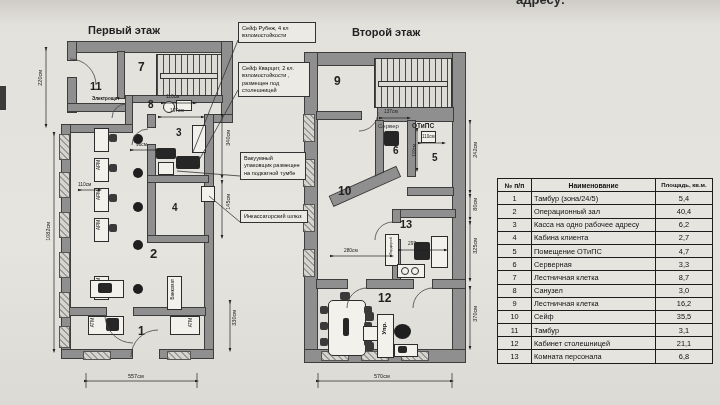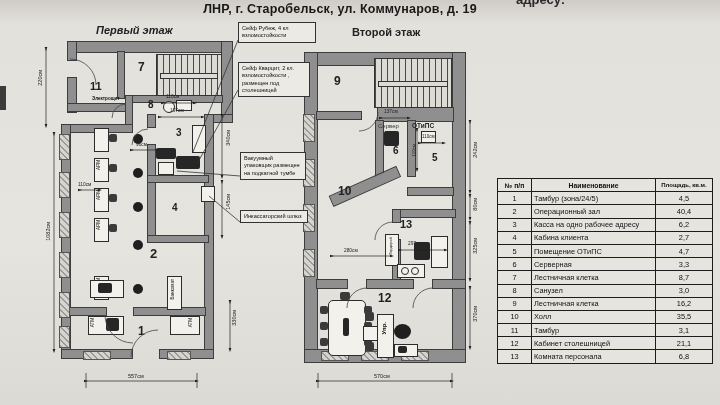--- a/index.html
+++ b/index.html
@@ -30,26 +30,25 @@
   table.areas th{font-weight:bold;font-size:6.8px;}
   table.areas{border:1.6px solid #1c1c1c;}
   .cnum{text-align:center;}
   svg{position:absolute;left:0;top:0;pointer-events:none;}
 </style>
 </head>
 <body>
 
 <div class="sheet">
 
-  <div class="abs title" style="left:185px;top:2px;width:310px;text-align:center;">ЛНР, г. Старобельск, ул. Коммунаров, д. 19</div>
   <div class="abs" style="left:516px;top:-8px;width:100px;height:15px;overflow:hidden;
        font-weight:bold;font-size:13px;color:#2a2a2a;">адресу:</div>
   <div class="abs" style="left:0;top:86px;width:6px;height:24px;background:#3b3b3b;"></div>
 
-  <div class="abs ftitle" style="left:96px;top:24px;font-style:italic;">Первый этаж</div>
+  <div class="abs ftitle" style="left:88px;top:24px;">Первый этаж</div>
 
   <i class="abs w" style="left:68px;top:42px;width:164px;height:10px"></i>
   <i class="abs w" style="left:222px;top:42px;width:10px;height:80px"></i>
   <i class="abs w" style="left:68px;top:42px;width:8px;height:18px"></i>
   <i class="abs w" style="left:68px;top:78px;width:8px;height:34px"></i>
   <i class="abs w" style="left:118px;top:52px;width:6px;height:46px"></i>
   <i class="abs w" style="left:68px;top:104px;width:58px;height:7px"></i>
   <i class="abs w" style="left:126px;top:96px;width:96px;height:6px"></i>
   <i class="abs w" style="left:126px;top:96px;width:6px;height:36px"></i>
   <i class="abs w" style="left:62px;top:125px;width:70px;height:7px"></i>
@@ -280,21 +279,21 @@
       </colgroup>
     <tbody>
         <tr>
       <th>№ п/п</th>
       <th>Наименование</th>
       <th style="font-size:6px;white-space:normal;line-height:1.1">Площадь, кв.м.</th>
     </tr>
     <tr>
           <td class="cnum">1</td>
           <td>Тамбур (зона/24/5)</td>
-          <td class="cnum">4,5</td>
+          <td class="cnum">5,4</td>
         </tr>
     <tr>
           <td class="cnum">2</td>
           <td>Операционный зал</td>
           <td class="cnum">40,4</td>
         </tr>
     <tr>
           <td class="cnum">3</td>
           <td>Касса на одно рабочее адресу</td>
           <td class="cnum">6,2</td>
@@ -324,21 +323,21 @@
           <td>Санузел</td>
           <td class="cnum">3,0</td>
         </tr>
     <tr>
           <td class="cnum">9</td>
           <td>Лестничная клетка</td>
           <td class="cnum">16,2</td>
         </tr>
     <tr>
           <td class="cnum">10</td>
-          <td>Холл</td>
+          <td>Сейф</td>
           <td class="cnum">35,5</td>
         </tr>
     <tr>
           <td class="cnum">11</td>
           <td>Тамбур</td>
           <td class="cnum">3,1</td>
         </tr>
     <tr>
           <td class="cnum">12</td>
           <td>Кабинет столешницей</td>

